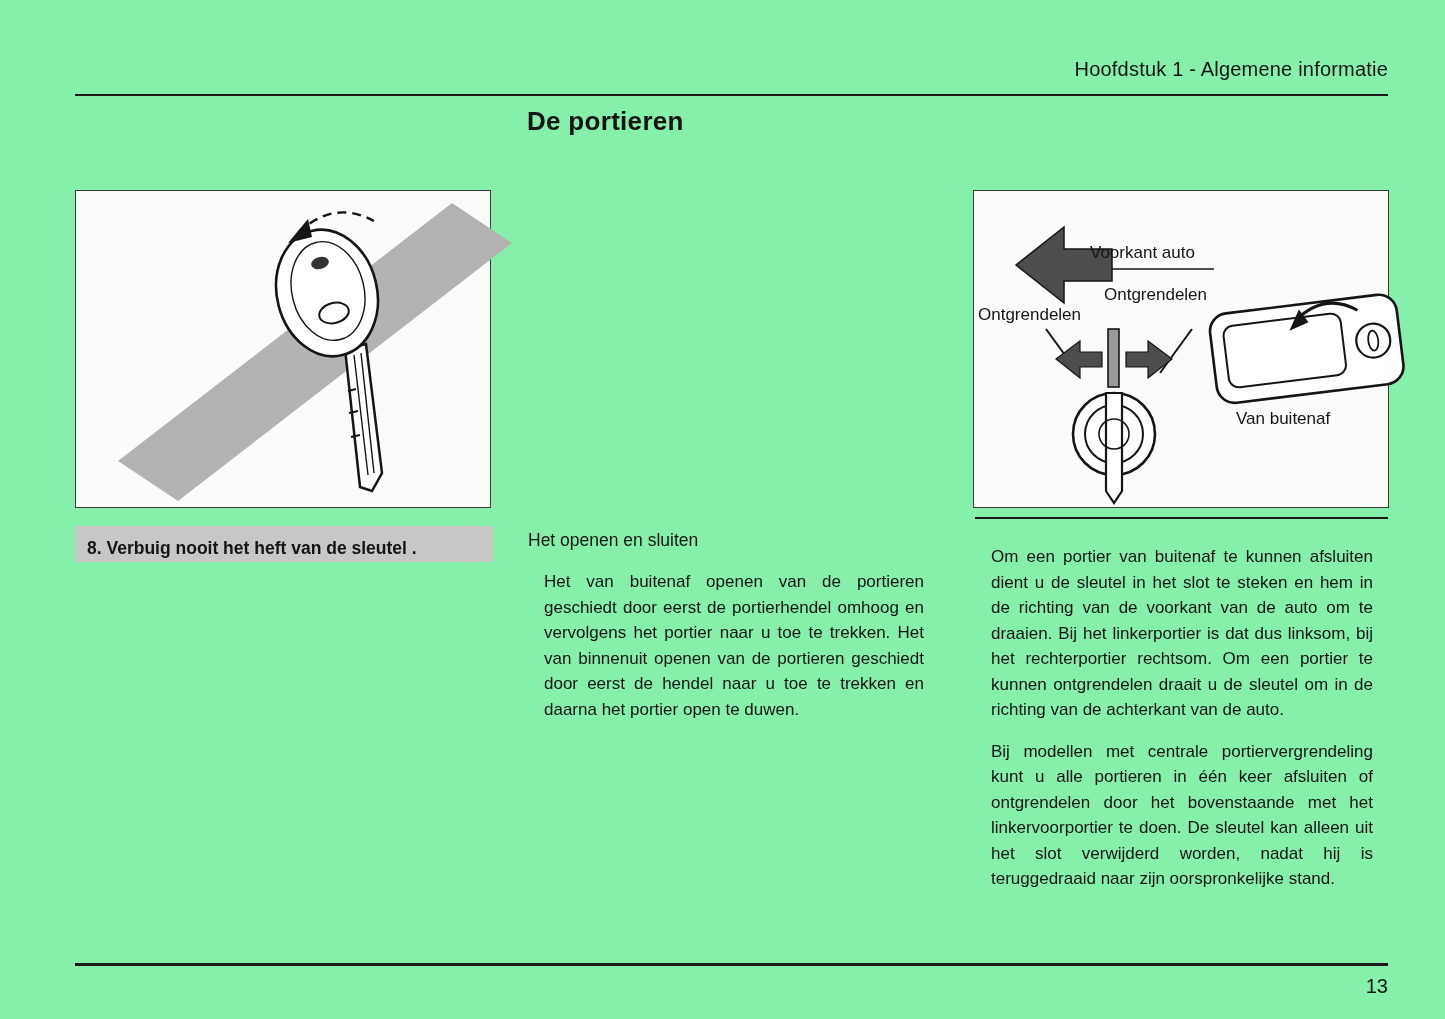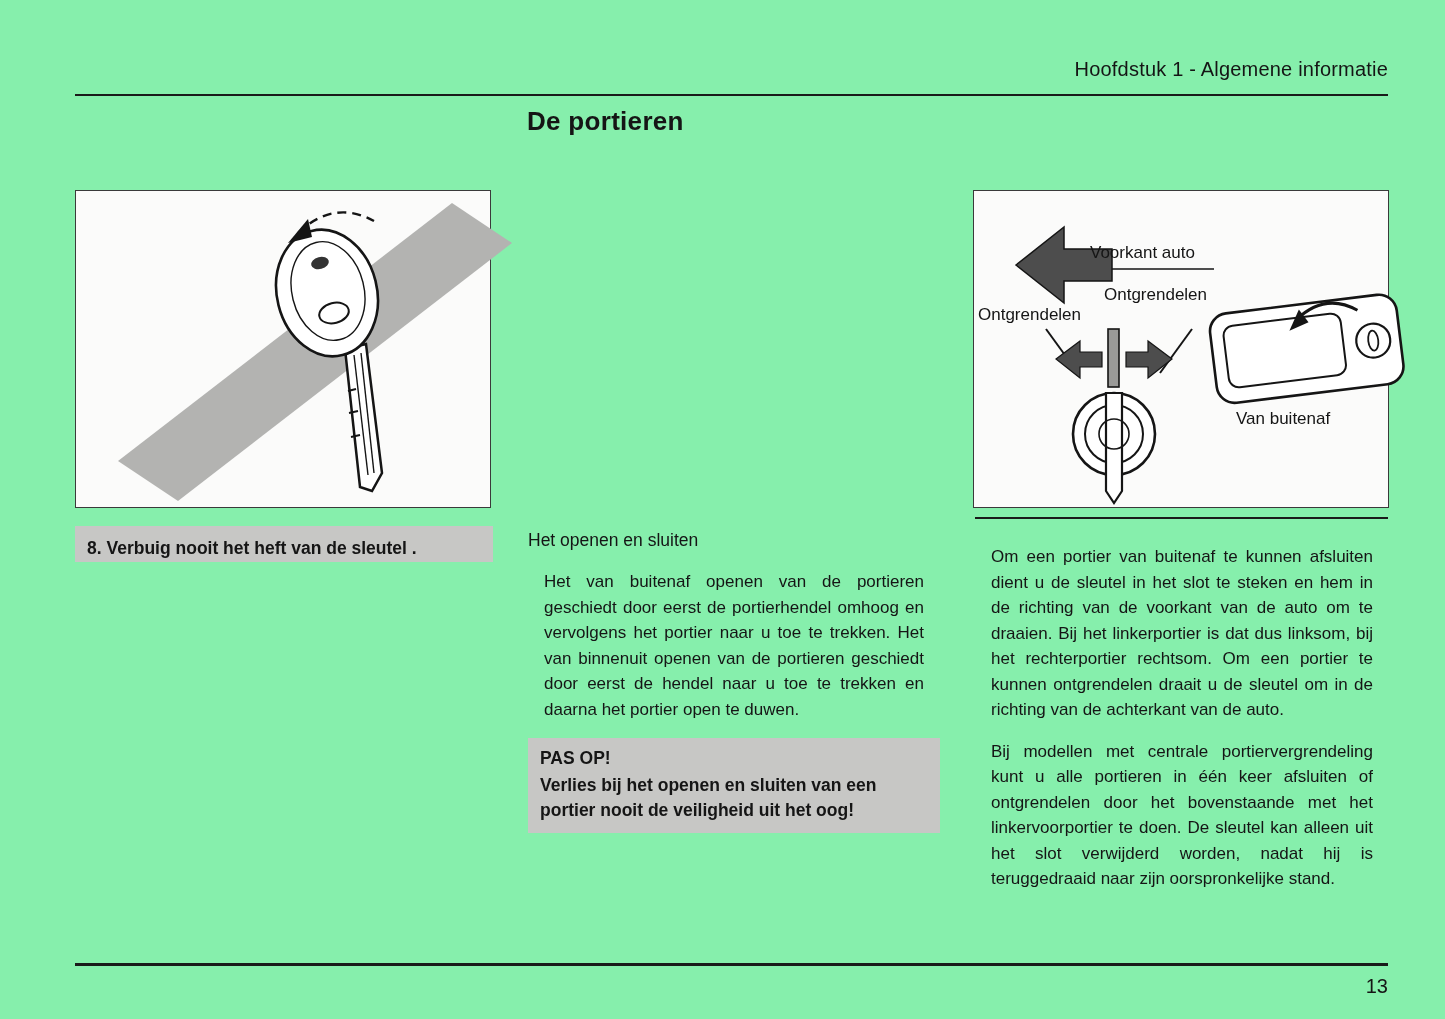--- a/index.html
+++ b/index.html
@@ -151,24 +151,20 @@
     
     <div class="fig-label" style="left:116px; top:52px;">Voorkant auto</div>
     <div class="fig-label" style="left:130px; top:94px;">Ontgrendelen</div>
     <div class="fig-label" style="left:4px; top:114px;">Ontgrendelen</div>
     <div class="fig-label" style="left:262px; top:218px;">Van buitenaf</div>
   </div>
 
   <div class="abs col-mid">
     <h3 class="col-heading">Het openen en sluiten</h3>
     <p class="col-body">Het van buitenaf openen van de portieren geschiedt door eerst de portierhendel omhoog en vervolgens het portier naar u toe te trekken. Het van binnenuit openen van de portieren geschiedt door eerst de hendel naar u toe te trekken en daarna het portier open te duwen.</p>
-    <div class="warning-box">
-      <p class="warning-title">PAS OP!</p>
-      <p class="warning-body">Verlies bij het openen en sluiten van een portier nooit de veiligheid uit het oog!</p>
-    </div>
   </div>
 
   <div class="abs rule-right-col"></div>
   <div class="abs col-right">
     <p class="col-body">Om een portier van buitenaf te kunnen afsluiten dient u de sleutel in het slot te steken en hem in de richting van de voorkant van de auto om te draaien. Bij het linkerportier is dat dus linksom, bij het rechterportier rechtsom. Om een portier te kunnen ontgrendelen draait u de sleutel om in de richting van de achterkant van de auto.</p>
     <p class="col-body">Bij modellen met centrale portiervergrendeling kunt u alle portieren in één keer afsluiten of ontgrendelen door het bovenstaande met het linkervoorportier te doen. De sleutel kan alleen uit het slot verwijderd worden, nadat hij is teruggedraaid naar zijn oorspronkelijke stand.</p>
   </div>
 
   <div class="abs rule-bottom"></div>
   <div class="abs page-number">13</div>

